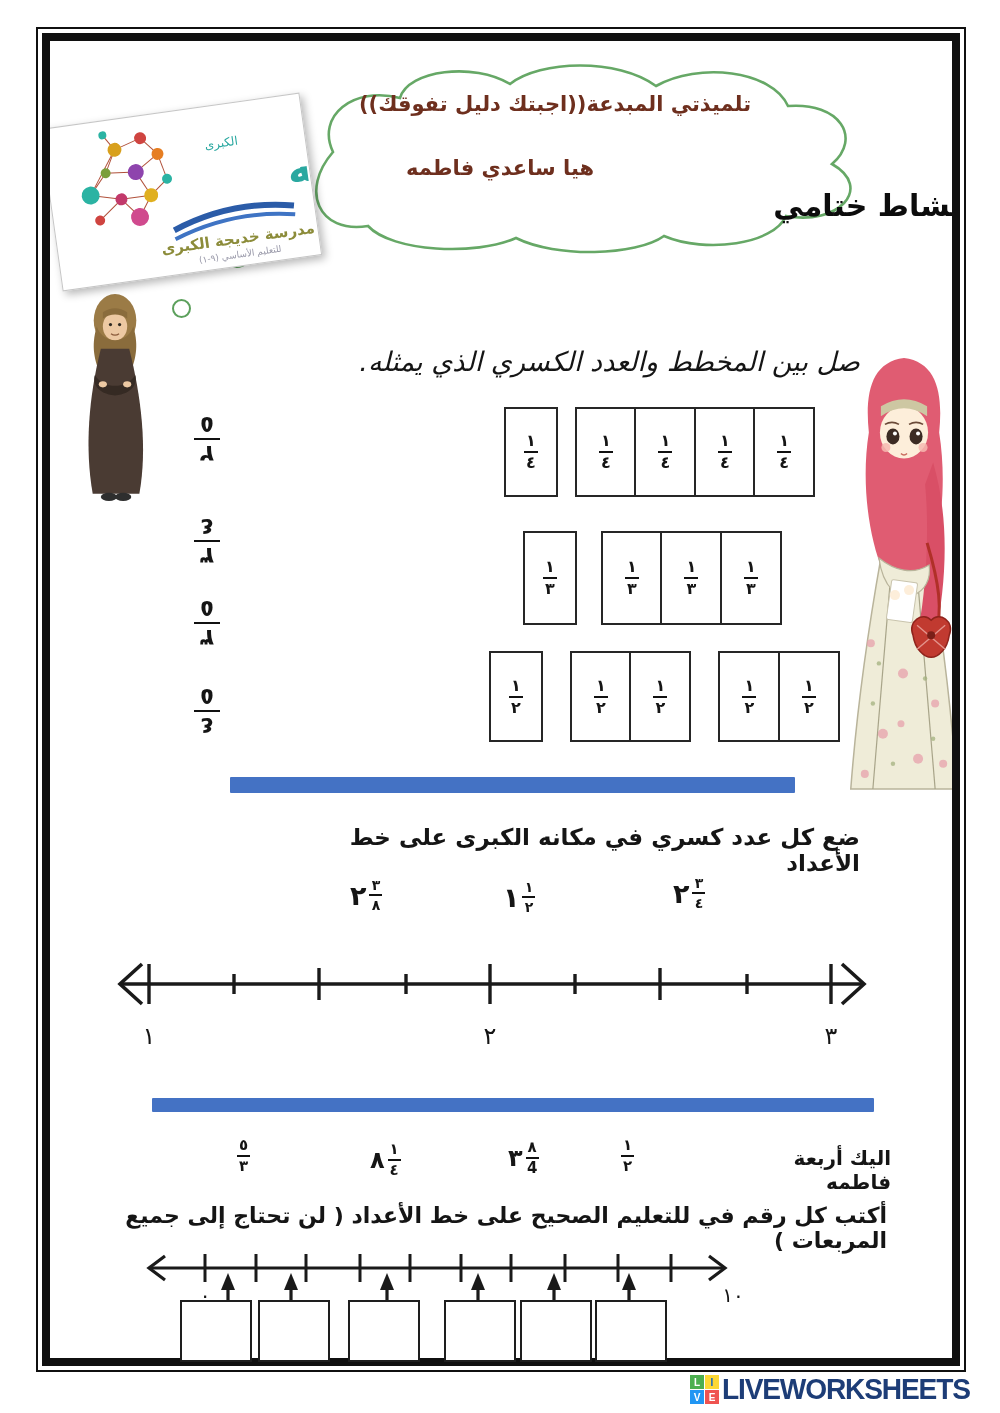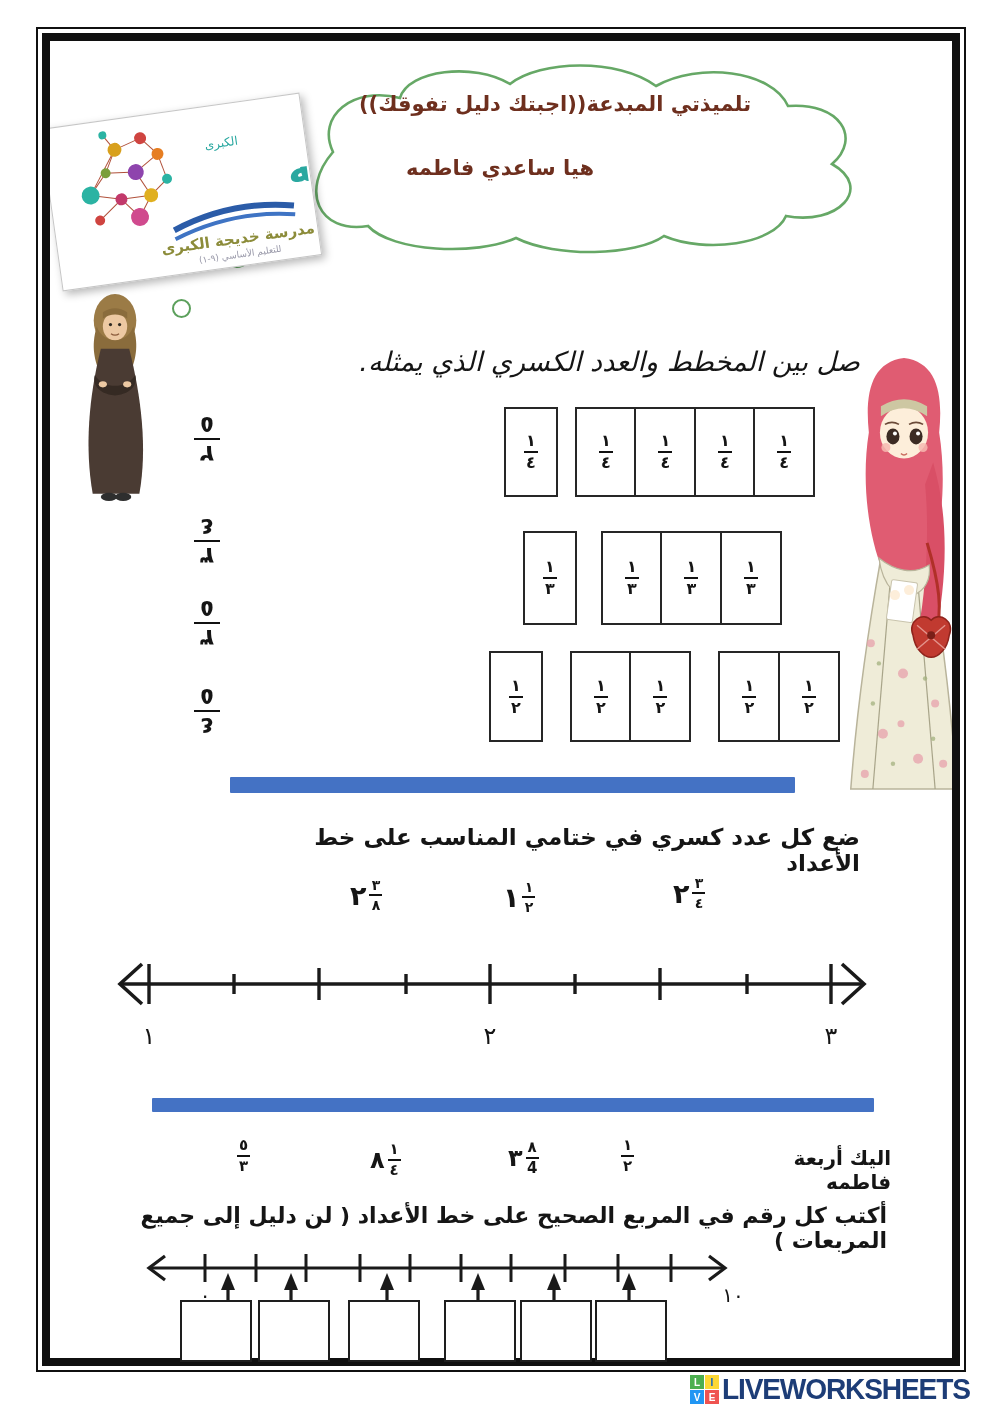--- a/index.html
+++ b/index.html
@@ -102,20 +102,21 @@
              C 496 192, 428 202, 386 184
              C 358 204, 278 206, 238 186
              C 198 204, 114 200, 90 174
              C 40 182, 22 138, 55 100 Z" fill="#ffffff" stroke="#66a866" stroke-width="2.6"></path>
   </svg>
   <div class="cloud-line cloud-line2">هيا ساعدي فاطمه</div>
   <div class="cloud-line cloud-line1">تلميذتي المبدعة((اجبتك دليل تفوقك))</div>
   <div class="trail-circle tc1"></div>
   <div class="trail-circle tc2"></div>
 
+  <div class="heading">نشاط ختامي</div>
 
   <div class="logo-card">
     <svg width="258" height="160" viewBox="0 0 258 160">
       <g stroke="#b0503a" stroke-width="1">
         <line x1="40" y1="72" x2="70" y2="30"></line>
           <line x1="40" y1="72" x2="58" y2="52"></line>
         <line x1="58" y1="52" x2="88" y2="55"></line>
           <line x1="70" y1="30" x2="97" y2="22"></line>
         <line x1="97" y1="22" x2="112" y2="40"></line>
           <line x1="88" y1="55" x2="112" y2="40"></line>
@@ -353,21 +354,21 @@
               <span class="fbar"></span>
               <span class="fden">٢</span>
             </span>
           </div>
         </div>
       </div>
     </div>
 
   <div class="bluebar bar1"></div>
 
-  <div class="instr instr2">ضع كل عدد كسري في ختامي المناسب على خط الأعداد</div>
+  <div class="instr instr2">ضع كل عدد كسري في مكانه الكبرى على خط الأعداد</div>
   <div id="mixrow">
       <div class="mixnum m2-0">
         <span class="whole">٢</span>
         <span class="frac ">
           <span class="fnum">٣</span>
           <span class="fbar"></span>
           <span class="fden">٨</span>
         </span>
       </div>
       <div class="mixnum m2-1">
@@ -437,21 +438,21 @@
         </span>
       </div>
       <div class="mixnum m3 m3-3">
         <span class="frac ">
           <span class="fnum">١</span>
           <span class="fbar"></span>
           <span class="fden">٢</span>
         </span>
       </div>
     </div>
-  <div class="instr instr3">أكتب كل رقم في المربع الصحيح على خط الأعداد ( لن دليل إلى جميع المربعات )</div>
+  <div class="instr instr3">أكتب كل رقم في للتعليم الصحيح على خط الأعداد ( لن تحتاج إلى جميع المربعات )</div>
 
   <div class="nl2wrap">
     <svg id="nl2" width="630" height="126" viewBox="0 0 630 126">
       <line x1="16" y1="22" x2="588" y2="22" stroke="#1a1a1a" stroke-width="3.2"></line>
       <path d="M30 10 L14 22 L30 34" stroke="#1a1a1a" stroke-width="3.2" fill="none"></path>
       <path d="M574 10 L590 22 L574 34" stroke="#1a1a1a" stroke-width="3.2" fill="none"></path>
       <g id="nl2-ticks">
           <line x1="70" x2="70" y1="8" y2="36" stroke="#1a1a1a" stroke-width="3"></line>
           <line x1="121" x2="121" y1="8" y2="36" stroke="#1a1a1a" stroke-width="3"></line>
           <line x1="171" x2="171" y1="8" y2="36" stroke="#1a1a1a" stroke-width="3"></line>

